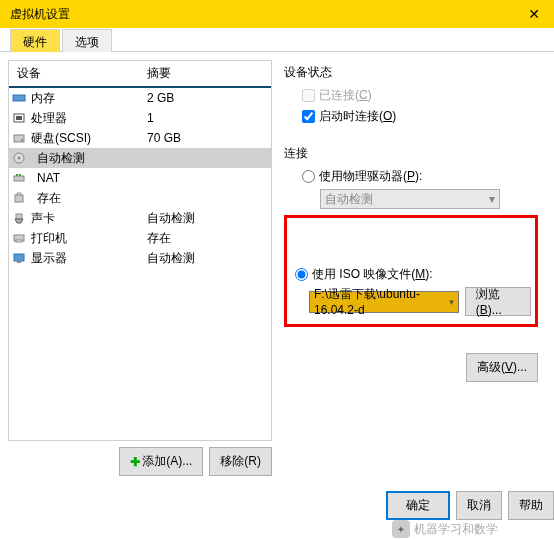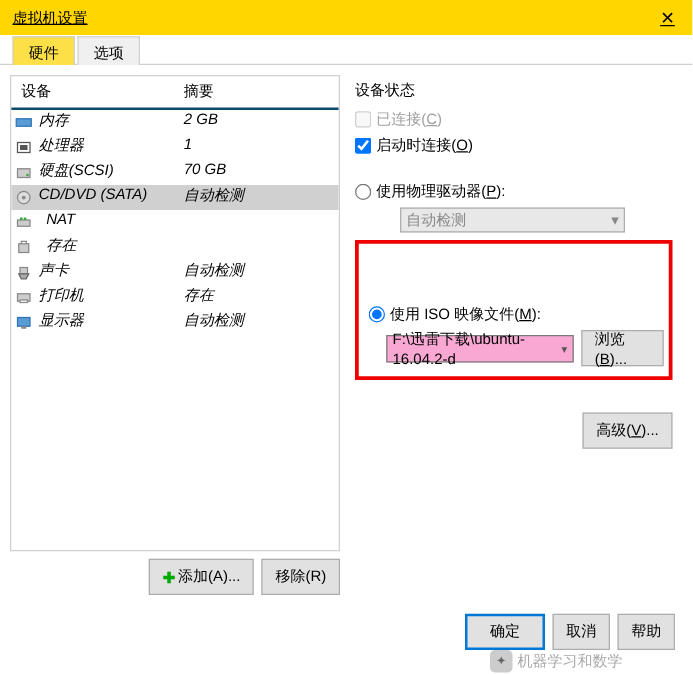--- a/index.html
+++ b/index.html
@@ -1,51 +1,51 @@
 <!DOCTYPE html>
 <html><head>
 <meta charset="utf-8">
 <style>
 * { box-sizing: border-box; margin: 0; padding: 0; font-family: "Microsoft YaHei", SimSun, sans-serif; font-size: 12px; }
 body { background: #fff; width: 554px; height: 540px; position: relative; }
-.titlebar { background: #ffd600; height: 28px; display: flex; align-items: center; padding-left: 10px; justify-content: space-between; text-decoration: underline; }
+.titlebar { background: #ffd600; height: 28px; display: flex; align-items: center; padding-left: 10px; justify-content: space-between; }
 .titlebar .title { font-size: 12px; }
 .titlebar .close { width: 40px; text-align: center; font-size: 14px; cursor: pointer; }
 .tabs { border-bottom: 1px solid #d0d0d0; height: 24px; display: flex; padding-left: 10px; }
 .tab { padding: 4px 12px 0; border: 1px solid #d0d0d0; border-bottom: none; margin-right: 2px; background: #fde047; position: relative; top: 1px; cursor: pointer; }
 .tab.inactive { background: #f0f0f0; }
 .content { display: flex; padding: 8px; gap: 8px; height: calc(100% - 28px - 24px - 36px - 20px); }
 .left-panel { width: 265px; display: flex; flex-direction: column; }
 .device-box { border: 1px solid #d0d0d0; flex: 1; overflow: hidden; }
 .device-header { display: flex; border-bottom: 2px solid #0c4a6e; }
 .device-header div { padding: 4px 8px; }
 .col-device { width: 130px; }
 .col-summary { flex: 1; }
-.device-row { display: flex; height: 20px; cursor: pointer; font-style: italic; }
+.device-row { display: flex; height: 20px; align-items: center; cursor: pointer; }
 .device-row.selected { background: #d0d0d0; }
 .device-row .icon-cell { width: 20px; text-align: center; display: flex; align-items: center; justify-content: center; }
 .device-row .name-cell { width: 110px; padding-left: 2px; }
 .device-row .summary-cell { flex: 1; padding-left: 8px; }
 .left-buttons { display: flex; justify-content: flex-end; gap: 6px; margin-top: 6px; }
 .btn { border: 1px solid #adadad; background: #e1e1e1; padding: 2px 10px; cursor: pointer; height: 29px; display: flex; align-items: center; }
 .btn .plus-icon { color: #0a0; font-weight: bold; margin-right: 2px; }
 .right-panel { flex: 1; padding: 4px 8px 4px 4px; display: flex; flex-direction: column; }
 .group-title { margin-bottom: 6px; }
 .group { margin-bottom: 16px; }
-.checkbox-row, .radio-row { margin-bottom: 4px; display: flex; align-items: center; gap: 4px; }
+.checkbox-row, .radio-row { margin-left: 18px; margin-bottom: 4px; display: flex; align-items: center; gap: 4px; }
 .checkbox-row.disabled { color: #a0a0a0; }
 .underline { text-decoration: underline; }
 .dropdown { margin-left: 36px; width: 180px; border: 1px solid #adadad; background: #f0f0f0; padding: 2px 4px; height: 20px; display: flex; align-items: center; justify-content: space-between; color: #888; }
 .dropdown.disabled { background: #e8e8e8; }
 .red-box { border: 3px solid #e00; padding: 6px 4px 8px 4px; }
 .iso-row { margin-left: 18px; display: flex; gap: 6px; align-items: center; margin-top: 4px; }
-.iso-input { border: 1px solid #7a7a7a; height: 22px; padding: 0 4px; width: 168px; display: flex; align-items: center; justify-content: space-between; background: #f9a8d4; }
+.iso-input { border: 1px solid #7a7a7a; height: 22px; padding: 0 4px; width: 168px; display: flex; align-items: center; justify-content: space-between; background: #eab308; }
 .iso-input .caret { font-size: 9px; color: #555; }
 .advanced-row { display: flex; justify-content: flex-end; margin-top: 26px; }
-.bottom-bar { position: absolute; bottom: 20px; right: 14px; display: flex; gap: 6px; }
+.bottom-bar { position: absolute; bottom: 20px; right: 0; display: flex; gap: 6px; }
 .btn.primary { border: 2px solid #0078d7; padding: 1px 18px; }
 .watermark { position: absolute; bottom: 2px; right: 56px; font-size: 12px; color: #aaa; display: flex; align-items: center; gap: 4px; }
 .wm-icon { width: 18px; height: 18px; border-radius: 4px; background: #ccc; display: flex; align-items: center; justify-content: center; color: #666; font-size: 10px; }
 svg { display: block; }
 </style>
 </head>
 <body>
 
 <div class="titlebar">
   <span class="title">虚拟机设置</span>
@@ -94,21 +94,20 @@
             <div class="name-cell">硬盘(SCSI)</div>
             <div class="summary-cell">70 GB</div>
           </div>
           <div class="device-row selected">
             <div class="icon-cell">
               <svg width="14" height="14">
                 <circle cx="7" cy="7" r="5" fill="#ddd" stroke="#888"></circle>
                 <circle cx="7" cy="7" r="1.5" fill="#888"></circle>
               </svg>
             </div>
-            <div class="name-cell">CD/DVD (SATA)</div>
             <div class="summary-cell">自动检测</div>
           </div>
           <div class="device-row">
             <div class="icon-cell">
               <svg width="14" height="12">
                 <rect x="2" y="4" width="10" height="5" fill="#ccc" stroke="#888"></rect>
                 <rect x="4" y="2" width="2" height="2" fill="#3a3"></rect>
                 <rect x="7" y="2" width="2" height="2" fill="#3a3"></rect>
               </svg>
             </div>
@@ -173,20 +172,21 @@
         <input type="checkbox" disabled="" style="">
         <span>已连接(<span class="underline">C</span>)</span>
       </div>
       <div class="checkbox-row">
         <input type="checkbox" checked="" style="">
         <span>启动时连接(<span class="underline">O</span>)</span>
       </div>
     </div>
 
     <div class="group">
+      <div class="group-title">连接</div>
       <div class="radio-row">
         <input type="radio" name="conn" style="">
         <span>使用物理驱动器(<span class="underline">P</span>):</span>
       </div>
       <div class="dropdown disabled">
         <span>自动检测</span>
         <span>▾</span>
       </div>
 
       <div class="red-box" style="margin-top:6px;">

